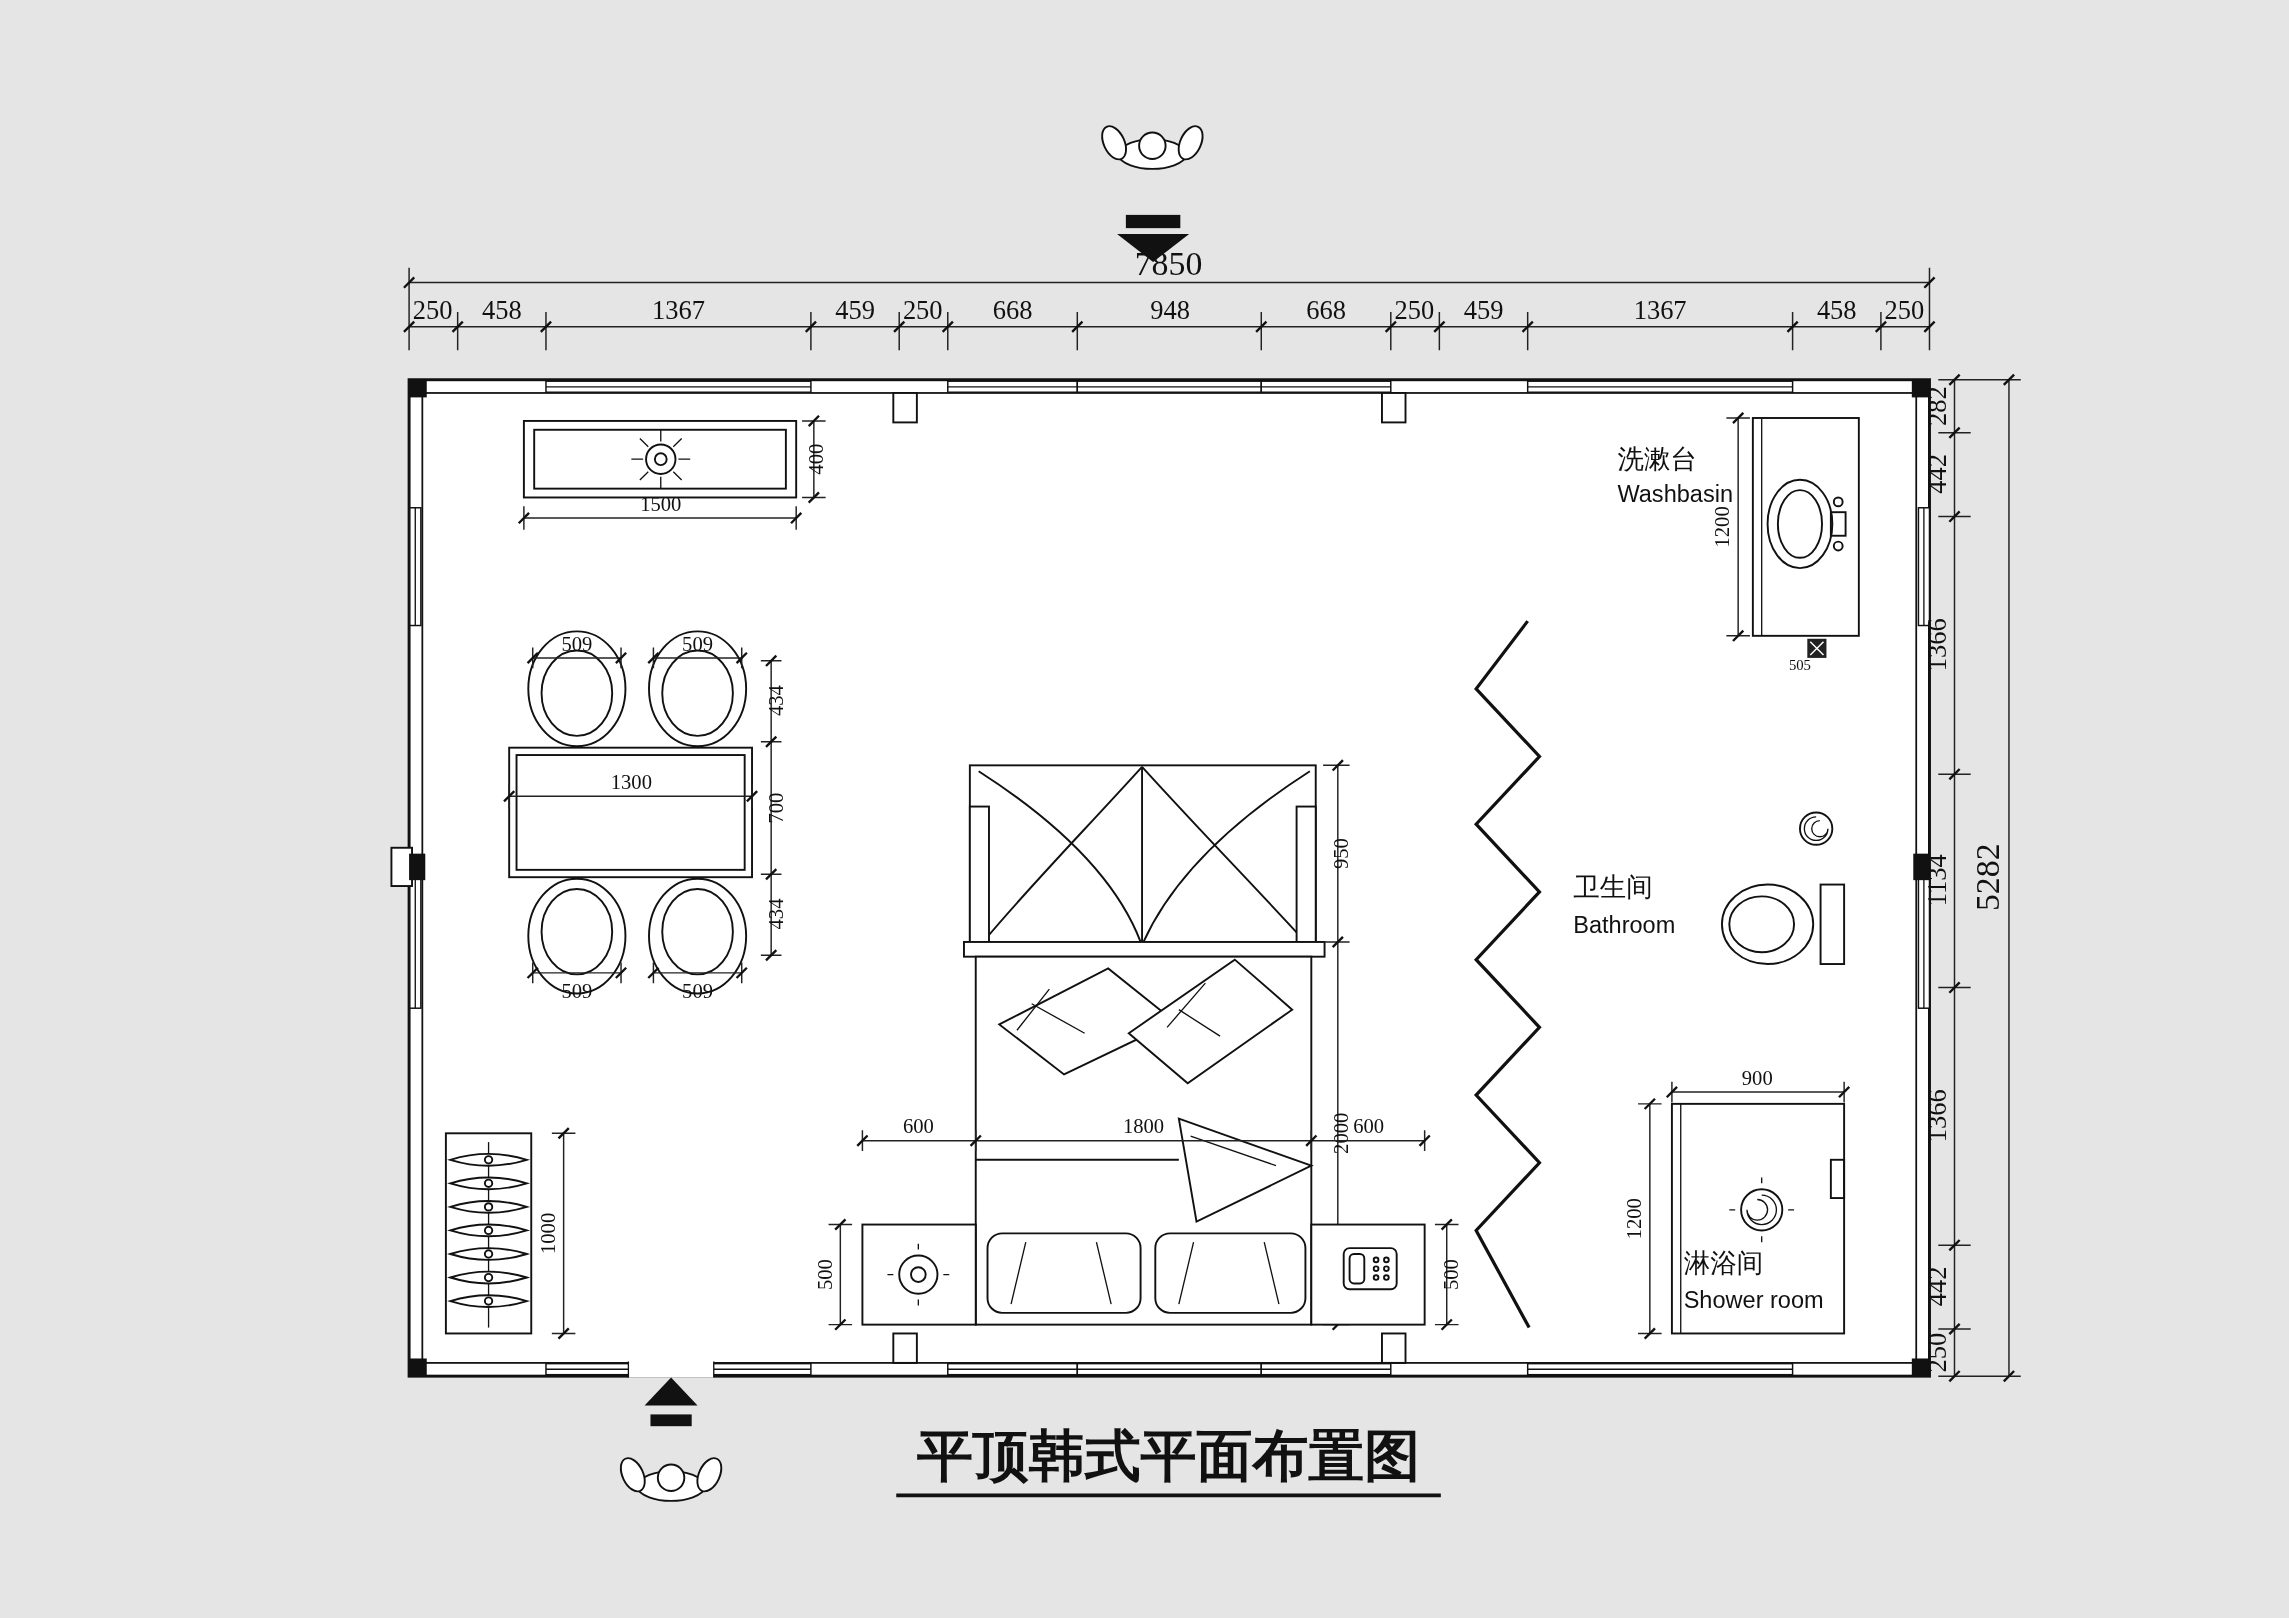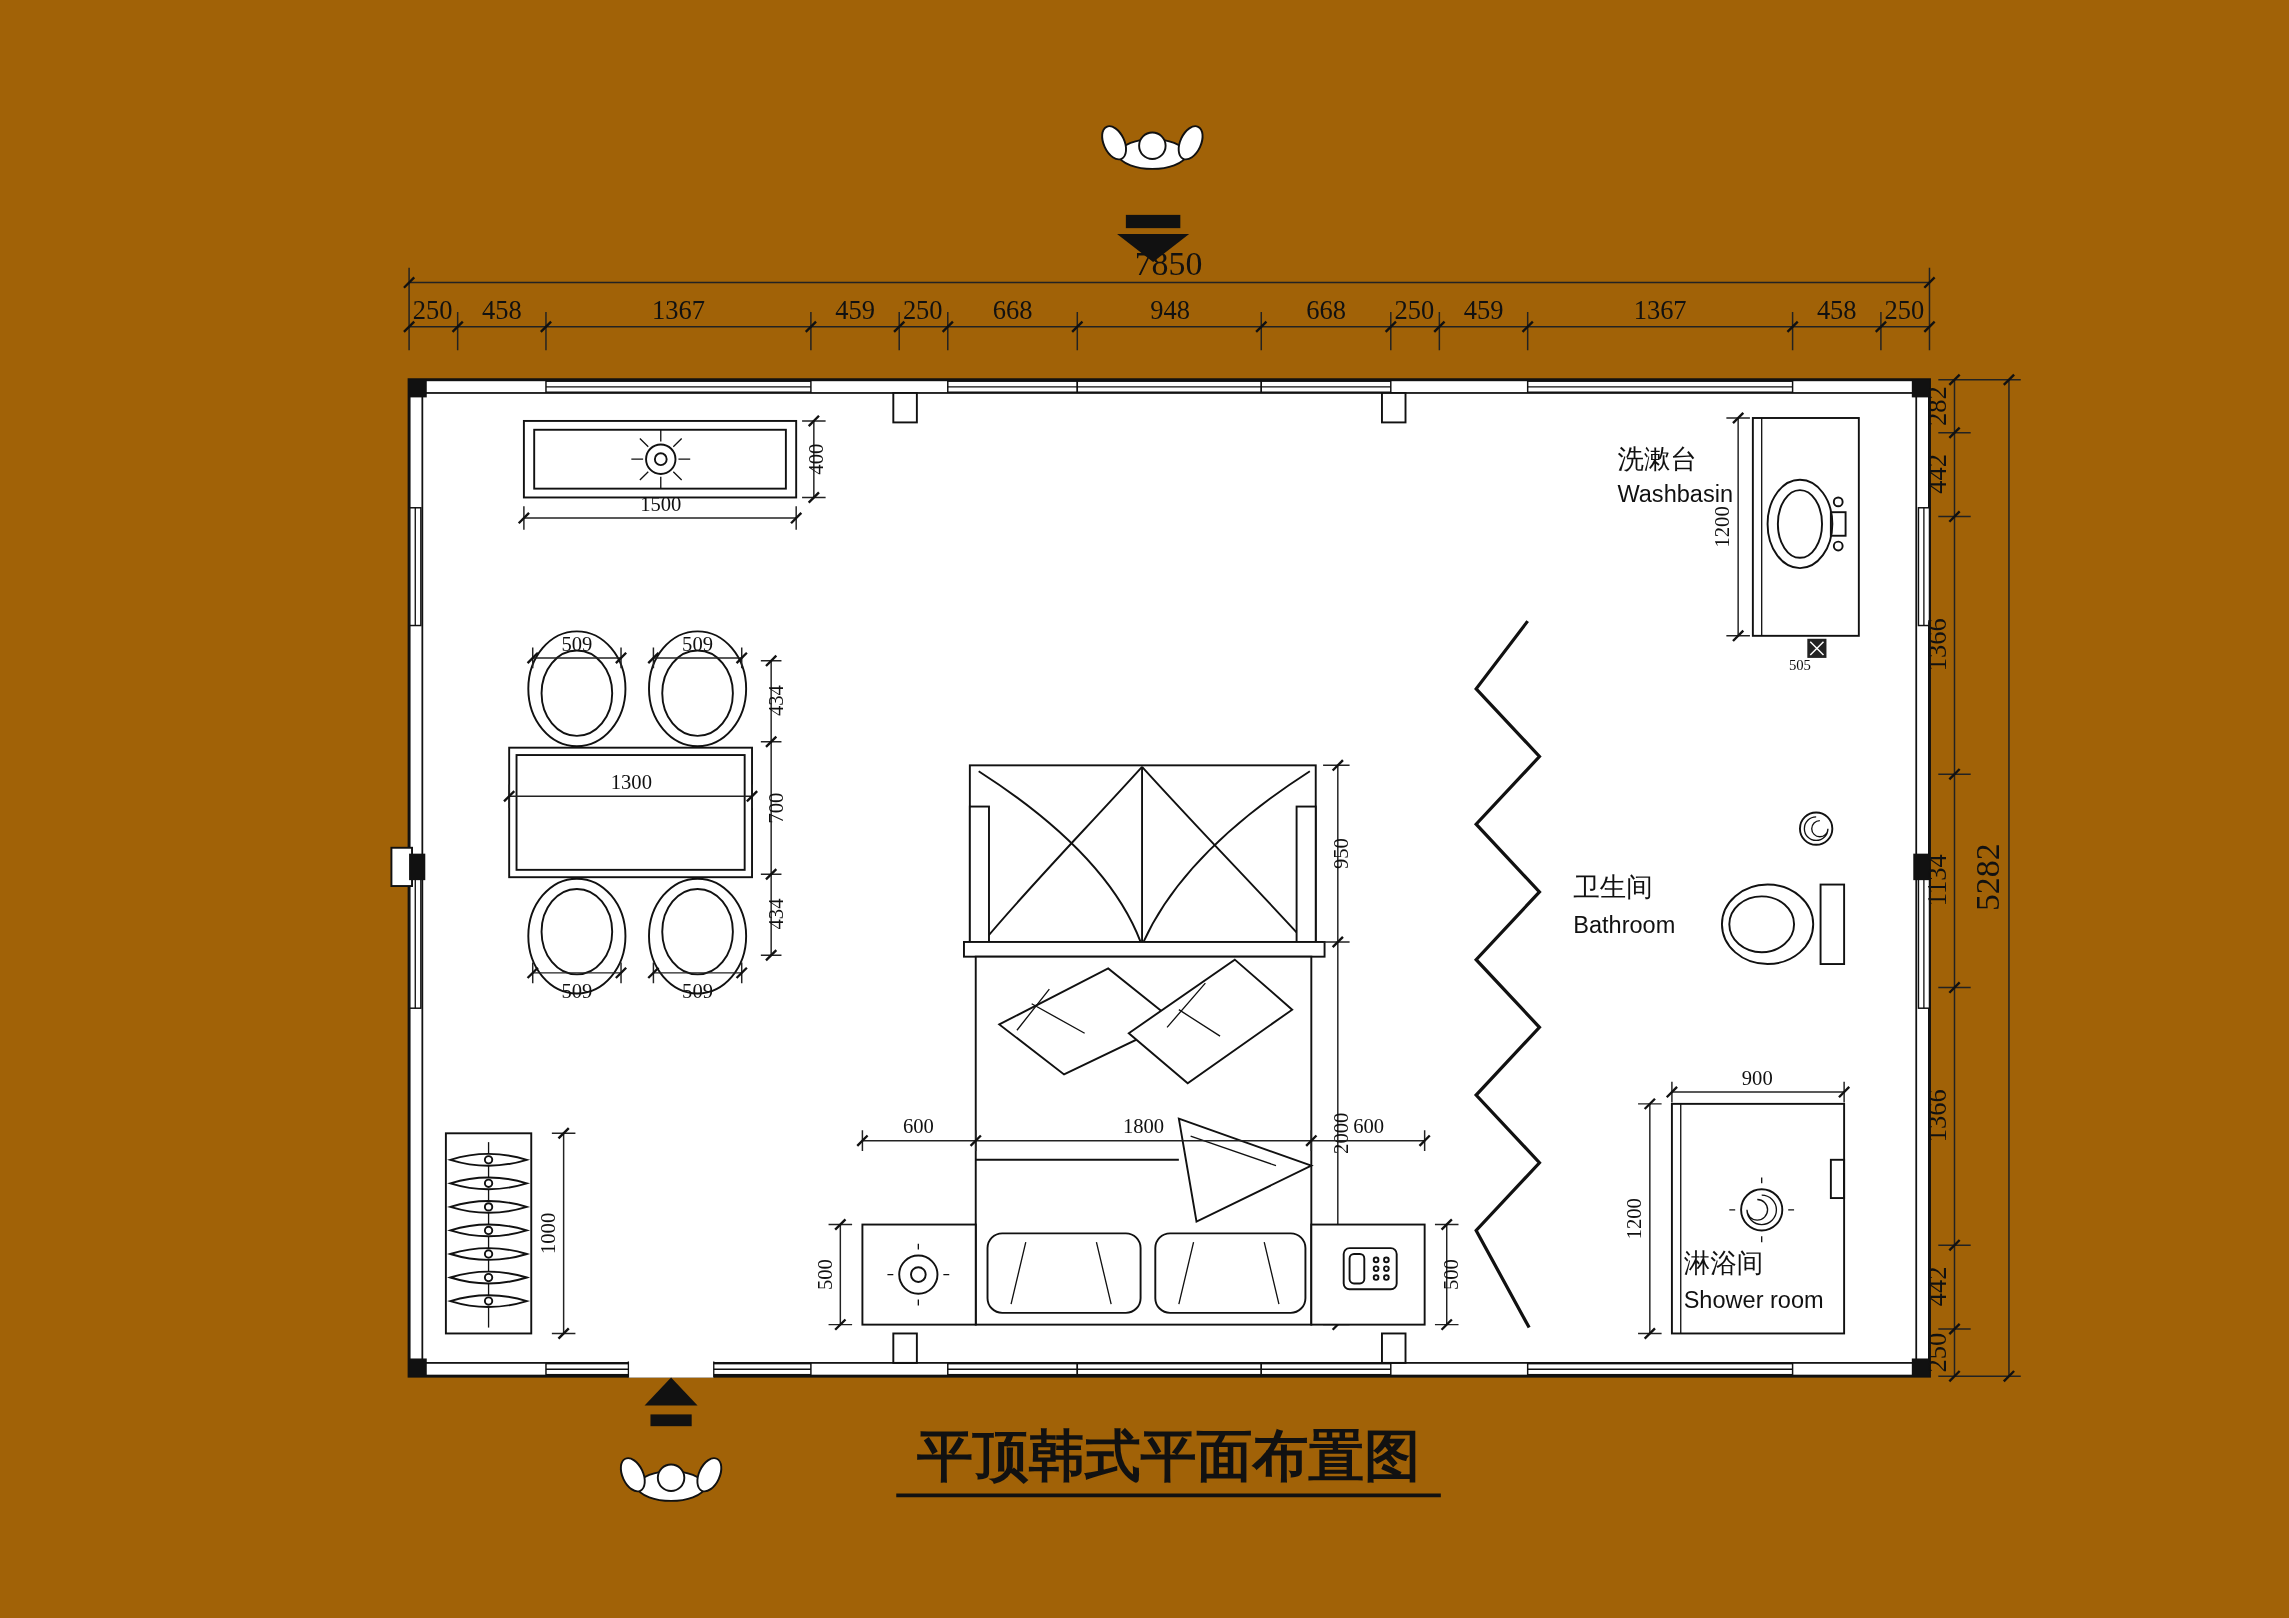--- a/index.html
+++ b/index.html
@@ -1,16 +1,16 @@
 <!DOCTYPE html>
 <html style="font-size:14.8px"><head>
 <meta charset="utf-8">
 <style>
   html,body{margin:0;padding:0;background:#fff;}
-  .stage{width:2290px;height:1619px;background:#a16207;position:relative;overflow:hidden;}
+  .stage{width:2290px;height:1619px;background:#e5e5e5;position:relative;overflow:hidden;}
   svg{display:block;width:100%;height:100%;}
   text{fill:#111;}
   .ds{font-family:"Liberation Serif",serif;font-size:18px;text-anchor:middle;}
   .db{font-family:"Liberation Serif",serif;font-size:23px;text-anchor:middle;}
   .df{font-family:"Liberation Serif",serif;font-size:14px;text-anchor:middle;}
   .dt{font-family:"Liberation Serif",serif;font-size:10px;text-anchor:middle;}
   .zh{font-family:"Liberation Sans",sans-serif;font-size:18px;text-anchor:start;}
   .en{font-family:"Liberation Sans",sans-serif;font-size:16px;text-anchor:start;}
   .ttl{font-family:"Liberation Sans",sans-serif;font-size:38px;font-weight:bold;text-anchor:middle;}
   .w2{fill:#ffffff;stroke:#111;stroke-width:2;}

